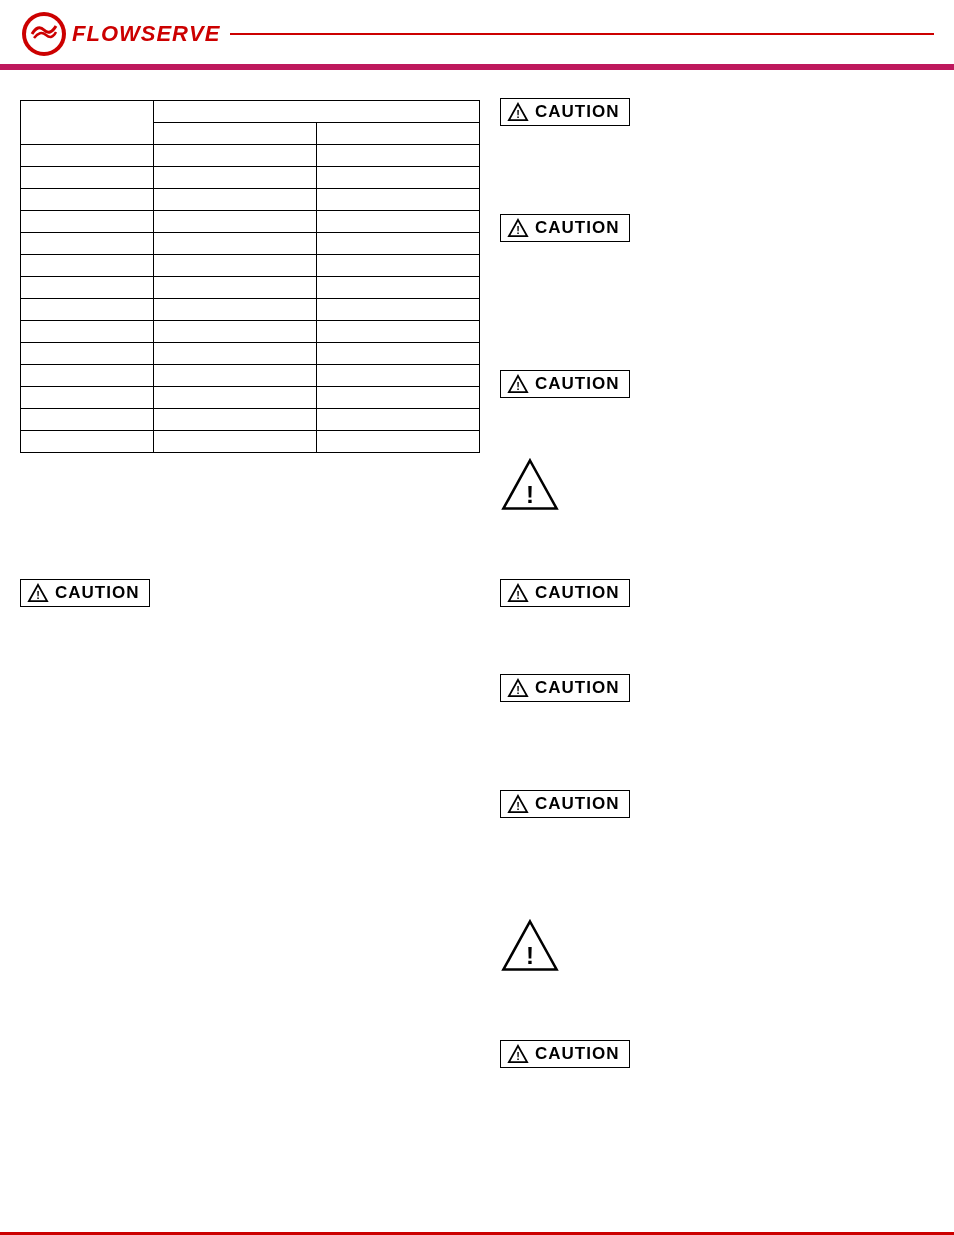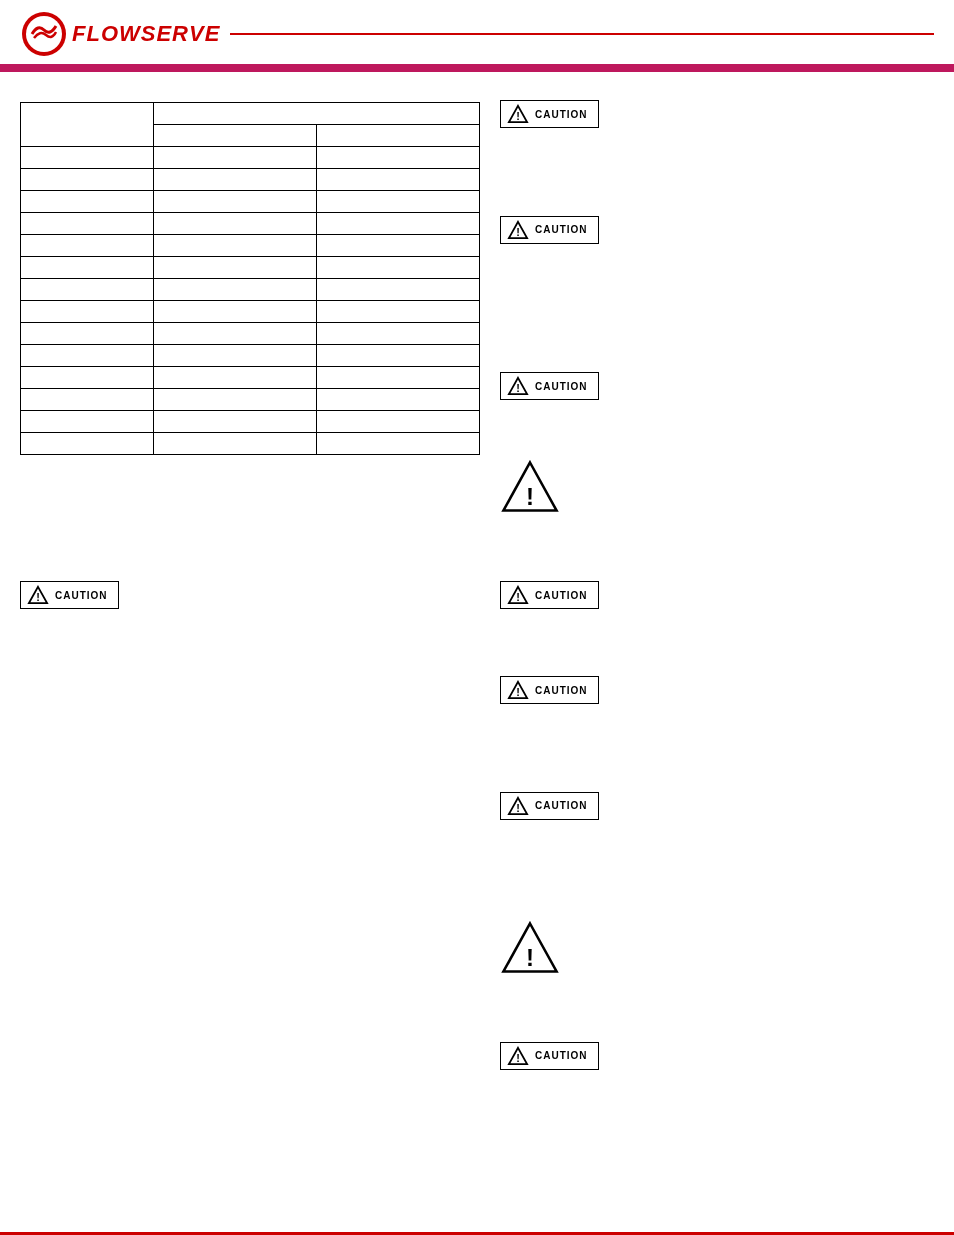--- a/index.html
+++ b/index.html
@@ -11,21 +11,21 @@
       font-size: 12px;
       color: #000;
       position: relative;
     }
 
     
     .header {
       display: flex;
       align-items: center;
       padding: 10px 20px 6px 20px;
-      border-bottom: 8px solid #be185d;
+      border-bottom: 6px solid #be185d;
     }
     .logo-container {
       display: flex;
       align-items: center;
     }
     .logo-text {
       font-size: 22px;
       font-weight: 900;
       color: #cc0000;
       letter-spacing: 1px;
@@ -96,21 +96,21 @@
       gap: 6px;
       margin: 8px 0 4px 0;
       background: #fff;
     }
     .caution-badge .triangle {
       width: 22px;
       height: 20px;
       display: inline-block;
     }
     .caution-badge .caution-text {
-      font-size: 10px;
+      font-size: 17px;
       font-weight: bold;
       letter-spacing: 1px;
     }
 
     
     .warning-triangle-large {
       width: 60px;
       height: 55px;
       display: block;
       margin: 14px 0 8px 0;

